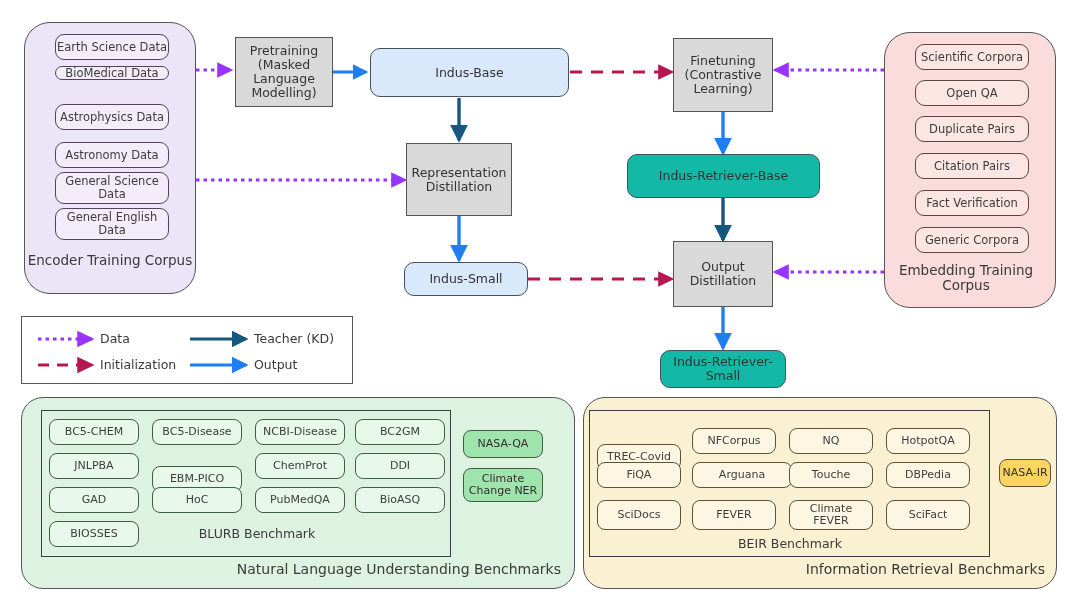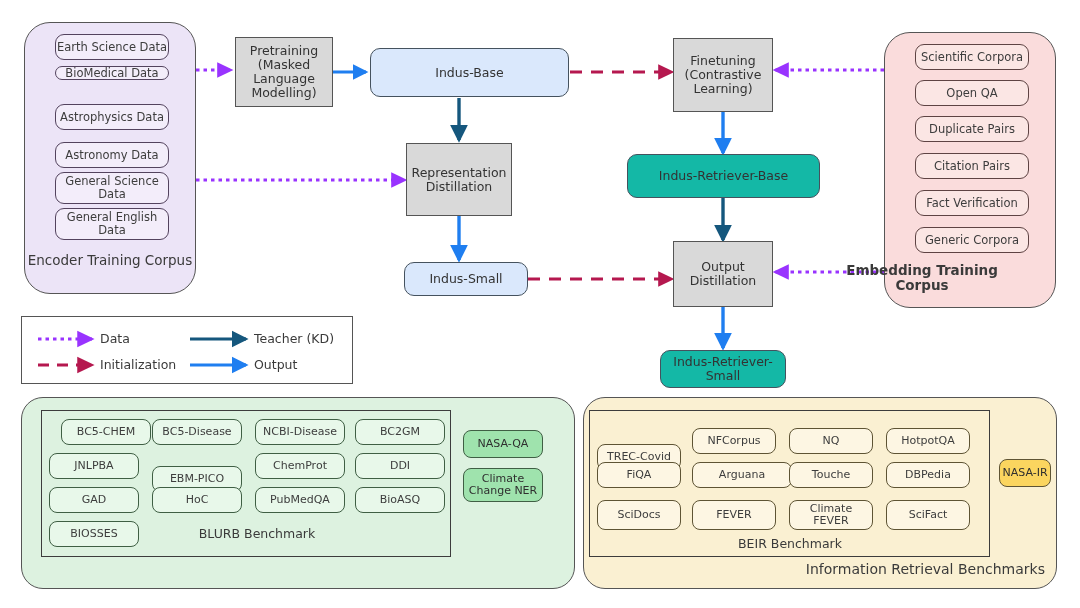--- a/index.html
+++ b/index.html
@@ -108,36 +108,36 @@
 Data</span>
     </div>
   <div class="abs ctr panel-cap" style="left:24px;top:250px;width:172px;height:22px;">
       <span>Encoder Training Corpus</span>
     </div>
 
   <div class="abs panel-pink" style="left:884px;top:32px;width:172px;height:276px;"></div>
   <div class="abs ctr chip-pink" style="left:915px;top:44px;width:114px;height:26px;">
       <span>Scientific Corpora</span>
     </div>
-  <div class="abs ctr chip-pink" style="left:915px;top:80px;width:114px;height:26px;">
+  <div class="abs ctr chip-pink" style="left:915px;top:80px;width:114px;height:26px;border-radius:10px;">
       <span>Open QA</span>
     </div>
   <div class="abs ctr chip-pink" style="left:915px;top:116px;width:114px;height:26px;">
       <span>Duplicate Pairs</span>
     </div>
   <div class="abs ctr chip-pink" style="left:915px;top:153px;width:114px;height:26px;">
       <span>Citation Pairs</span>
     </div>
   <div class="abs ctr chip-pink" style="left:915px;top:190px;width:114px;height:26px;">
       <span>Fact Verification</span>
     </div>
   <div class="abs ctr chip-pink" style="left:915px;top:227px;width:114px;height:26px;">
       <span>Generic Corpora</span>
     </div>
-  <div class="abs ctr panel-cap" style="left:836px;top:258px;width:172px;height:40px;font-weight:bold;">
+  <div class="abs ctr panel-cap" style="left:880px;top:258px;width:172px;height:40px;">
       <span style="white-space: pre-line;">Embedding Training
 Corpus</span>
     </div>
 
   <div class="abs ctr proc" style="left:235px;top:37px;width:98px;height:70px;">
       <span style="white-space: pre-line;">Pretraining
 (Masked
 Language
 Modelling)</span>
     </div>
@@ -198,21 +198,21 @@
     </svg>
     <div class="abs legend-label" style="left:78px;top:14px;"><span>Data</span></div>
     <div class="abs legend-label" style="left:78px;top:40px;"><span>Initialization</span></div>
     <div class="abs legend-label" style="left:232px;top:14px;"><span>Teacher (KD)</span></div>
     <div class="abs legend-label" style="left:232px;top:40px;"><span>Output</span></div>
   </div>
 
   <div class="abs panel-green" style="left:21px;top:397px;width:554px;height:192px;"></div>
   <div class="abs inner-box" style="left:41px;top:410px;width:410px;height:147px;"></div>
 
-  <div class="abs ctr chip-green" style="left:49px;top:419px;width:90px;height:26px;margin-left:12px;">
+  <div class="abs ctr chip-green" style="left:49px;top:419px;width:90px;height:26px;">
       <span>BC5-CHEM</span>
     </div>
   <div class="abs ctr chip-green" style="left:152px;top:419px;width:90px;height:26px;">
       <span>BC5-Disease</span>
     </div>
   <div class="abs ctr chip-green" style="left:255px;top:419px;width:90px;height:26px;">
       <span>NCBI-Disease</span>
     </div>
   <div class="abs ctr chip-green" style="left:355px;top:419px;width:90px;height:26px;">
       <span>BC2GM</span>
@@ -253,20 +253,21 @@
     </div>
 
   <div class="abs ctr chip-green-solid" style="left:463px;top:430px;width:80px;height:28px;">
       <span>NASA-QA</span>
     </div>
   <div class="abs ctr chip-green-solid" style="left:463px;top:468px;width:80px;height:34px;">
       <span style="white-space: pre-line;">Climate
 Change NER</span>
     </div>
 
+  <div class="abs big-cap" style="left:221px;top:561px;width:340px;height:22px;text-align:right;"><span>Natural Language Understanding Benchmarks</span></div>
 
   <div class="abs panel-yellow" style="left:583px;top:397px;width:474px;height:192px;"></div>
   <div class="abs inner-box" style="left:589px;top:410px;width:401px;height:147px;"></div>
 
   <div class="abs ctr chip-yellow" style="left:597px;top:428px;width:84px;height:26px;margin-top:16px;">
       <span>TREC-Covid</span>
     </div>
   <div class="abs ctr chip-yellow" style="left:692px;top:428px;width:84px;height:26px;">
       <span>NFCorpus</span>
     </div>

